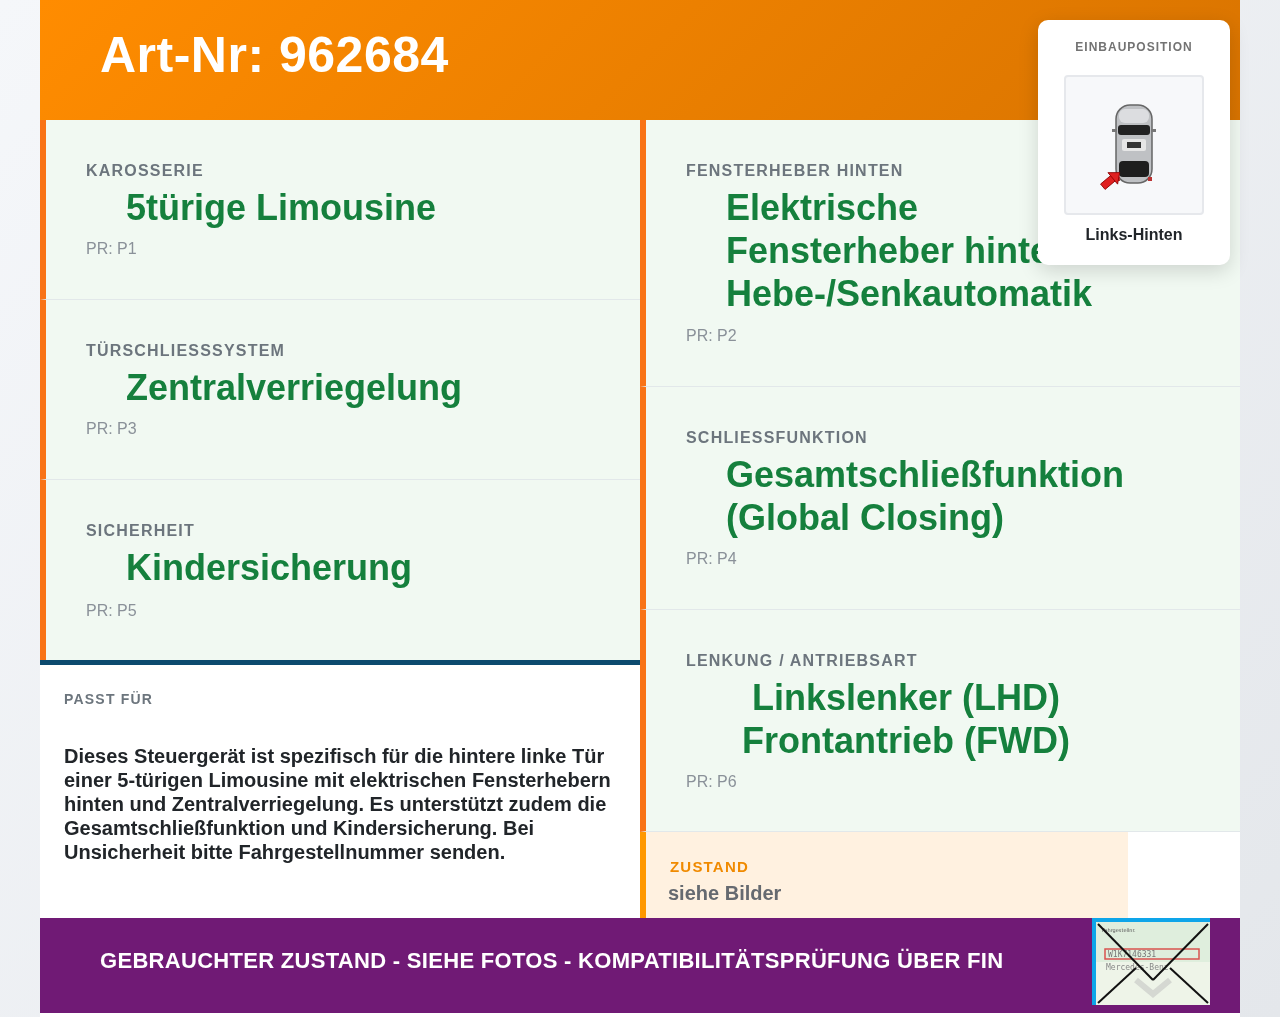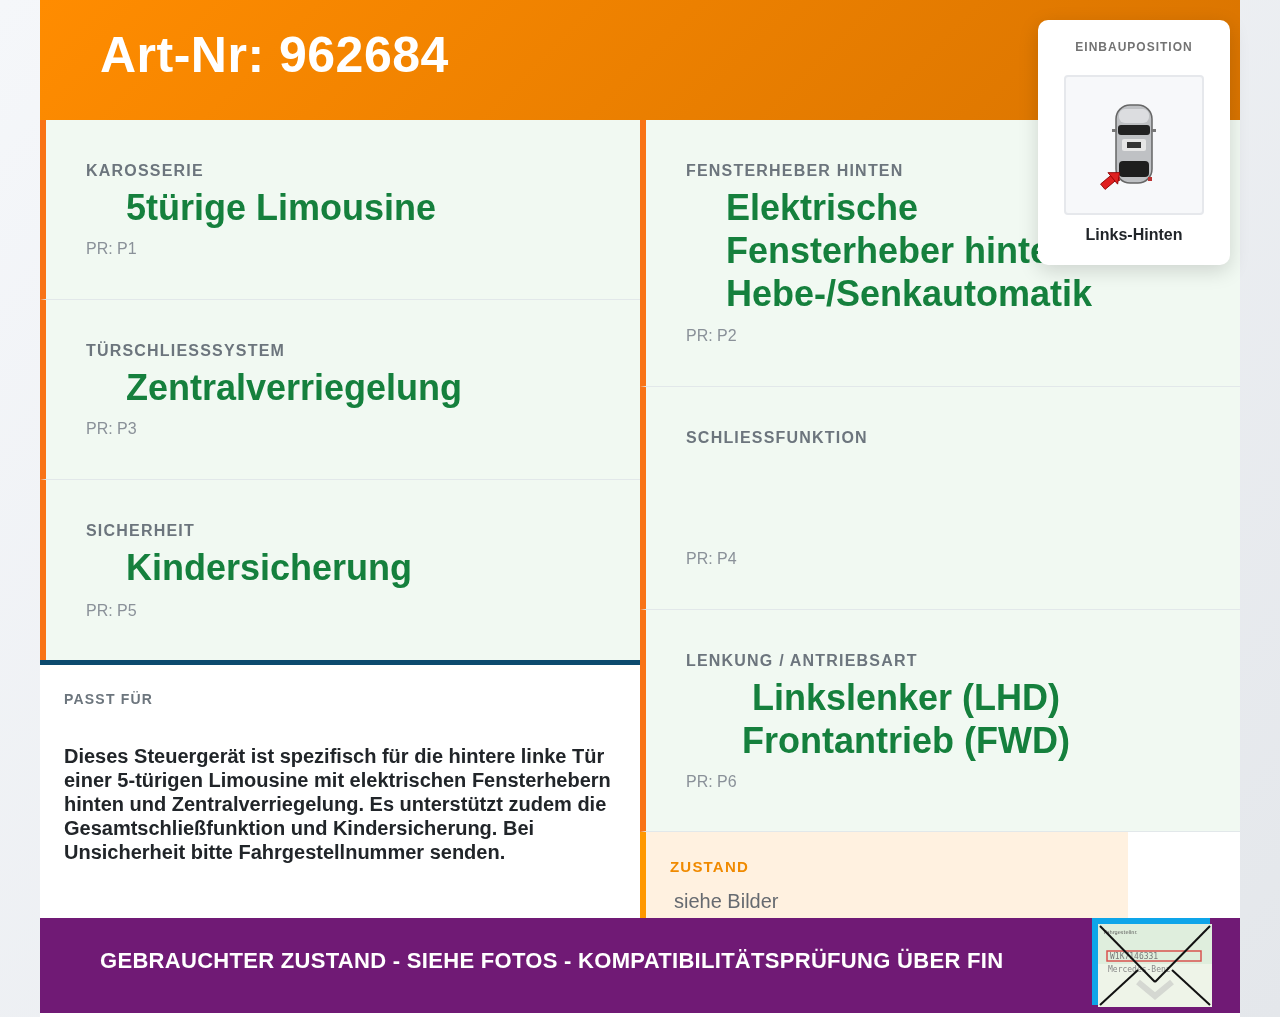--- a/index.html
+++ b/index.html
@@ -60,34 +60,34 @@
     }
     .condition {
       position: absolute; left: 0; top: 712px; width: 488px; height: 98px;
       background: #fff1e0; border-left: 6px solid #ff9800;
     }
     .cond-label {
       position: absolute; left: 24px; top: 26px;
       font-size: 15px; font-weight: 700; color: #f08a00; letter-spacing: 1.2px;
     }
     .cond-value {
-      position: absolute; left: 28px; top: 50px;
-      font-size: 20px; font-weight: 400; color: #666a70; margin-top: 8px;
+      position: absolute; left: 22px; top: 50px;
+      font-size: 20px; font-weight: 700; color: #666a70;
     }
     .footer {
       position: absolute; left: 0; top: 918px; width: 1200px; height: 95px;
       background: #701a75;
     }
     .footer-text {
       position: absolute; left: 60px; top: 30px;
       font-size: 22px; font-weight: 700; color: #ffffff; letter-spacing: 0.3px;
     }
     .fin-thumb {
       position: absolute; left: 1052px; top: 0; width: 118px; height: 87px;
-      background: #eaf2e4; border: 6px solid #0ea5e9;
+      background: #eaf2e4; border: 4px solid #0ea5e9;
     }
     .pos-card {
       position: absolute; left: 1038px; top: 20px; width: 192px; height: 245px;
       background: #ffffff; border-radius: 10px;
       box-shadow: 0 6px 20px rgba(0,0,0,0.15);
       z-index: 10;
     }
     .pos-title {
       position: absolute; left: 0; top: 20px; width: 192px; text-align: center;
       font-size: 12px; font-weight: 700; color: #737373; letter-spacing: 1px;
@@ -133,20 +133,21 @@
   </div>
 
   <div class="col col-right">
     <div class="spec" style="top:0;height:267px;">
       <div class="spec-label" style="top:42px;">FENSTERHEBER HINTEN</div>
       <div class="spec-value" style="top:66px;width:420px;">Elektrische Fensterheber hinten mit Hebe-/Senkautomatik</div>
       <div class="spec-pr" style="top:207px;">PR: P2</div>
     </div>
     <div class="spec" style="top:267px;height:223px;">
       <div class="spec-label" style="top:42px;">SCHLIESSFUNKTION</div>
+      <div class="spec-value" style="top:66px;width:440px;">Gesamtschließfunktion (Global Closing)</div>
       <div class="spec-pr" style="top:163px;">PR: P4</div>
     </div>
     <div class="spec" style="top:490px;height:222px;text-align:center;">
       <div class="spec-label" style="top:42px;">LENKUNG / ANTRIEBSART</div>
       <div class="spec-value" style="top:66px;width:360px;">Linkslenker (LHD) Frontantrieb (FWD)</div>
       <div class="spec-pr" style="top:163px;">PR: P6</div>
     </div>
     <div class="condition">
       <div class="cond-label">ZUSTAND</div>
       <div class="cond-value">siehe Bilder</div>

